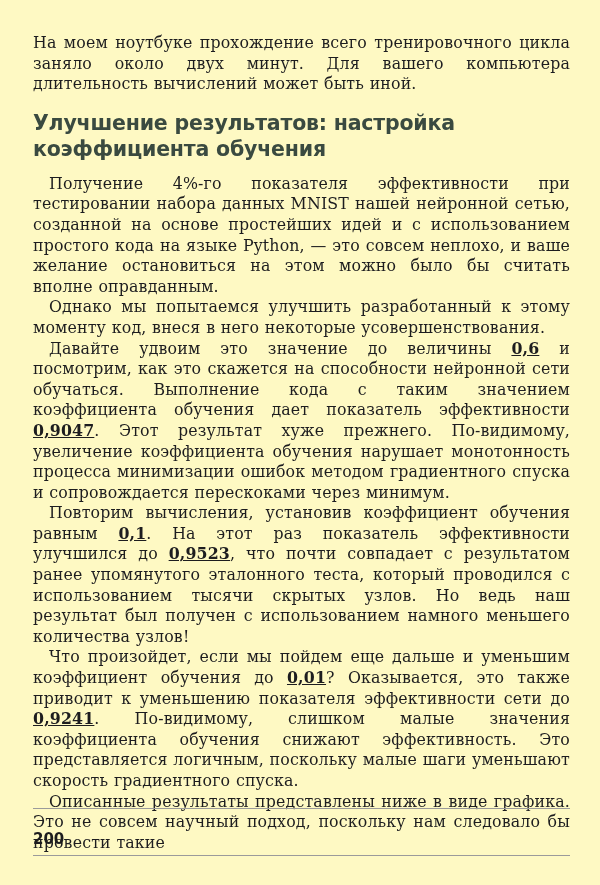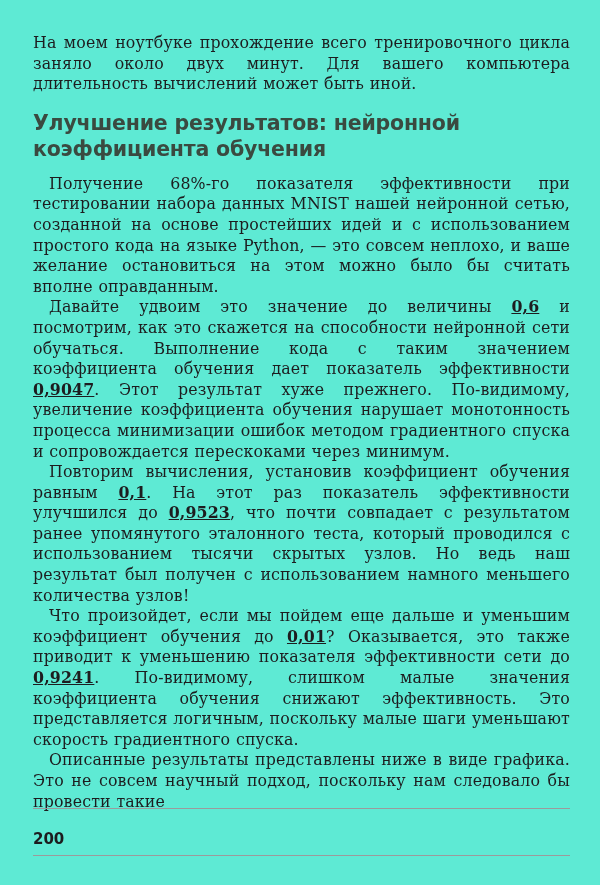--- a/index.html
+++ b/index.html
@@ -1,20 +1,20 @@
 <!DOCTYPE html>
 <html lang="ru"><head>
 <meta charset="utf-8">
 <style>
   html, body { margin: 0; padding: 0; background: #ffffff; }
   .page {
     position: relative;
     width: 600px;
     height: 885px;
-    background: #5eead4;
+    background: #fef9c3;
     overflow: hidden;
     font-family: "DejaVu Serif", serif;
     color: #1d1d1f;
   }
   .content {
     position: absolute;
     left: 33px;
     right: 30px;
     top: 33px;
   }
@@ -62,24 +62,25 @@
   }
 </style>
 </head>
 <body>
 
 <div class="page">
   <main class="content">
 
     <p class="para"><span>На моем ноутбуке прохождение всего тренировочного цикла заняло около двух минут. Для вашего компьютера длительность вычислений может быть иной.</span></p>
 
-    <h2 class="heading">Улучшение результатов: нейронной коэффициента обучения</h2>
+    <h2 class="heading">Улучшение результатов: настройка коэффициента обучения</h2>
 
-    <p class="para indent"><span>Получение 68%-го показателя эффективности при тестировании набора данных MNIST нашей нейронной сетью, созданной на основе простейших идей и с использованием простого кода на языке Python, — это совсем неплохо, и ваше желание остановиться на этом можно было бы считать вполне оправданным.</span></p>
+    <p class="para indent"><span>Получение 4%-го показателя эффективности при тестировании набора данных MNIST нашей нейронной сетью, созданной на основе простейших идей и с использованием простого кода на языке Python, — это совсем неплохо, и ваше желание остановиться на этом можно было бы считать вполне оправданным.</span></p>
 
+    <p class="para indent"><span>Однако мы попытаемся улучшить разработанный к этому моменту код, внеся в него некоторые усовершенствования.</span></p>
 
 
     <p class="para indent"><span>Давайте удвоим это значение до величины </span><b>0,6</b><span> и посмотрим, как это скажется на способности нейронной сети обучаться. Выполнение кода с таким значением коэффициента обучения дает показатель эффективности </span><b>0,9047</b><span>. Этот результат хуже прежнего. По-видимому, увеличение коэффициента обучения нарушает монотонность процесса минимизации ошибок методом градиентного спуска и сопровождается перескоками через минимум.</span></p>
 
     <p class="para indent"><span>Повторим вычисления, установив коэффициент обучения равным </span><b>0,1</b><span>. На этот раз показатель эффективности улучшился до </span><b>0,9523</b><span>, что почти совпадает с результатом ранее упомянутого эталонного теста, который проводился с использованием тысячи скрытых узлов. Но ведь наш результат был получен с использованием намного меньшего количества узлов!</span></p>
 
     <p class="para indent"><span>Что произойдет, если мы пойдем еще дальше и уменьшим коэффициент обучения до </span><b>0,01</b><span>? Оказывается, это также приводит к уменьшению показателя эффективности сети до </span><b>0,9241</b><span>. По-видимому, слишком малые значения коэффициента обучения снижают эффективность. Это представляется логичным, поскольку малые шаги уменьшают скорость градиентного спуска.</span></p>
 
     <p class="para indent"><span>Описанные результаты представлены ниже в виде графика. Это не совсем научный подход, поскольку нам следовало бы провести такие</span></p>
 

